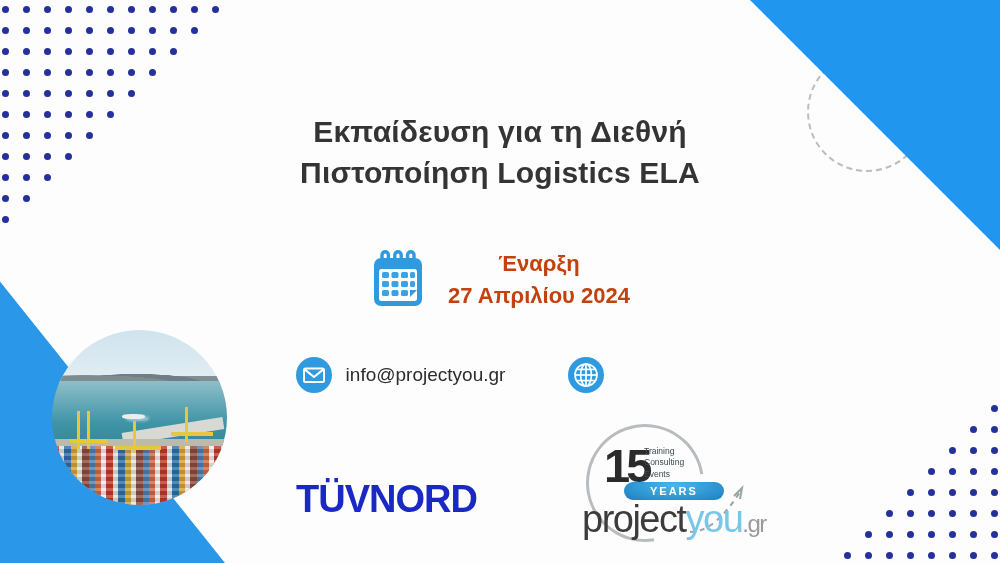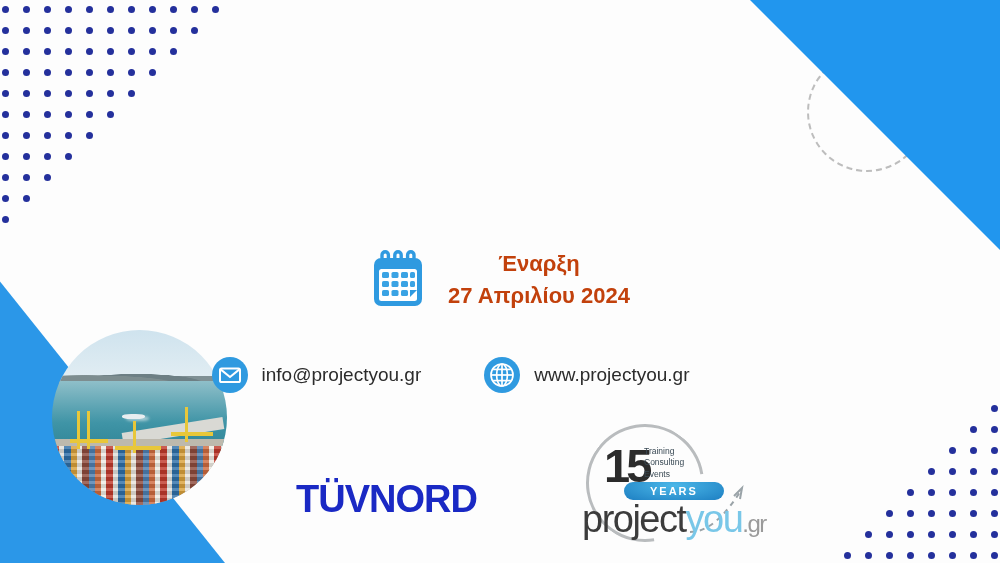--- a/index.html
+++ b/index.html
@@ -400,20 +400,24 @@
     <div class="crane c1"></div>
     <div class="crane c1b"></div>
     <div class="crane arm1"></div>
     <div class="crane c2"></div>
     <div class="crane arm2"></div>
     <div class="crane c3"></div>
     <div class="crane arm3"></div>
     <div class="containers"></div>
   </div>
 
+  <div class="headline">
+    <div>Εκπαίδευση για τη Διεθνή</div>
+    <div>Πιστοποίηση Logistics ELA</div>
+  </div>
 
   <div class="date-block">
     <div class="cal-icon">
       <svg viewBox="0 0 56 60" width="56" height="60">
         <g stroke="#2f9ae0" stroke-width="3.4" fill="none">
           <path d="M12 8 v-3 a3.2 3.2 0 0 1 6.4 0 v3"></path>
           <path d="M24.8 8 v-3 a3.2 3.2 0 0 1 6.4 0 v3"></path>
           <path d="M37.6 8 v-3 a3.2 3.2 0 0 1 6.4 0 v3"></path>
         </g>
         <rect x="4" y="8" width="48" height="48" rx="7" fill="#2f9ae0"></rect>
@@ -460,21 +464,20 @@
           <g fill="none" stroke="#ffffff" stroke-width="1.7">
             <circle cx="19" cy="19" r="11"></circle>
             <line x1="19" y1="8" x2="19" y2="30"></line>
             <line x1="8" y1="19" x2="30" y2="19"></line>
             <ellipse cx="19" cy="19" rx="5.4" ry="11"></ellipse>
             <path d="M10.2 13.4 h17.6"></path>
             <path d="M10.2 24.6 h17.6"></path>
           </g>
         </svg>
       </span>
-      <span class="contact-label">www.projectyou.gr</span>
     </div>
 
   </div>
 
   <div class="tuv-logo">
     <span class="tuv">TÜV</span><span class="nord">NORD</span>
   </div>
 
   <div class="py-logo">
     <div class="py-badge">

